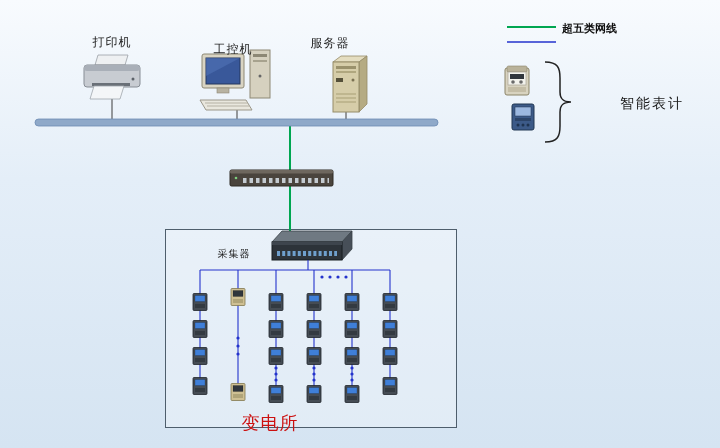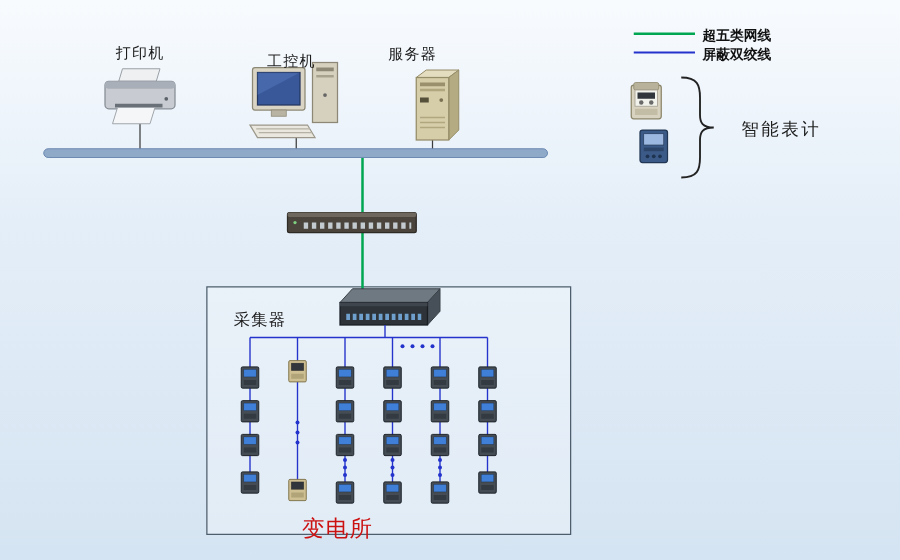--- a/index.html
+++ b/index.html
@@ -244,19 +244,18 @@
       <circle cx="11" cy="21" r="1.5" fill="#1e3350"></circle>
       <circle cx="16" cy="21" r="1.5" fill="#1e3350"></circle>
     </g>
 
     <path d="M545,62 C558,62 560,68 560,78 L560,92 C560,98 562,102 571,102 C562,102 560,106 560,112 L560,126 C560,136 558,142 545,142" fill="none" stroke="#222" stroke-width="1.5"></path>
   </svg>
 
   <div class="lbl" style="left:84px;top:34px;width:56px">打印机</div>
   <div class="lbl" style="left:205px;top:41px;width:56px">工控机</div>
   <div class="lbl" style="left:302px;top:35px;width:56px">服务器</div>
-  <div class="lbl" style="left:178px;top:247px;width:60px;font-size:13px">采集器</div>
+  <div class="lbl" style="left:204px;top:247px;width:60px;font-size:10px">采集器</div>
   <div class="lbl red" style="left:235px;top:411px;width:70px">变电所</div>
   <div class="lbl small" style="left:562px;top:21px;width:110px">超五类网线</div>
-  <div class="lbl small" style="left:562px;top:36px;width:110px">屏蔽双绞线</div>
-  <div class="lbl big" style="left:567px;top:95px;width:90px;text-align:right">智能表计</div>
+  <div class="lbl big" style="left:607px;top:95px;width:90px;text-align:center">智能表计</div>
 
 </div>
 
 </body></html>

